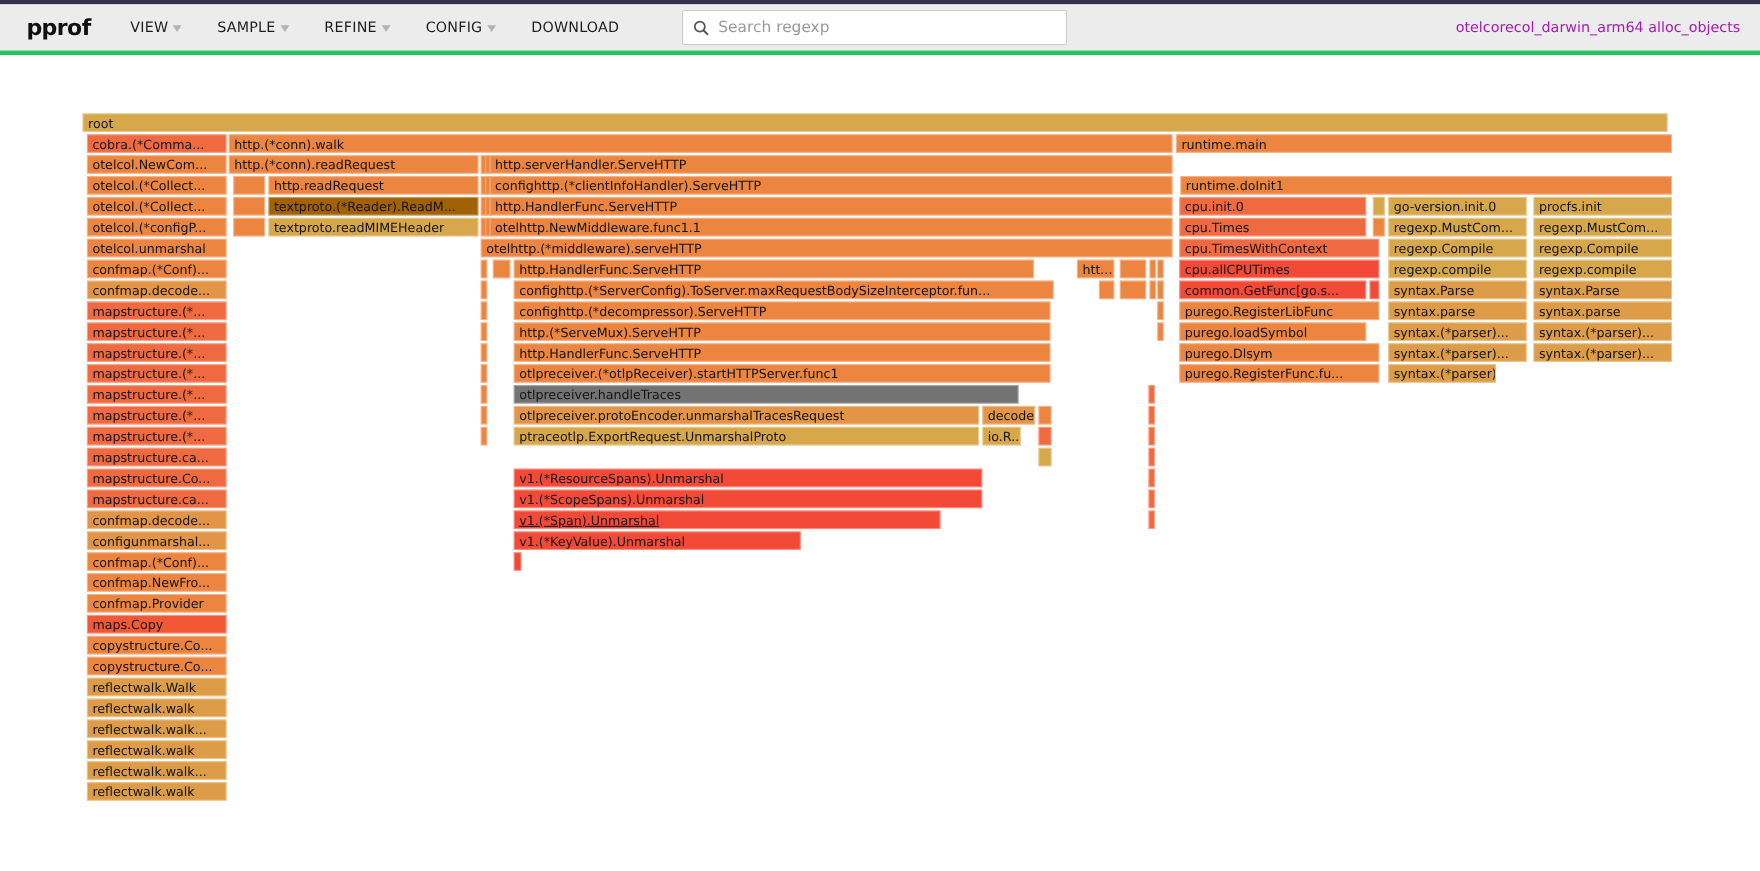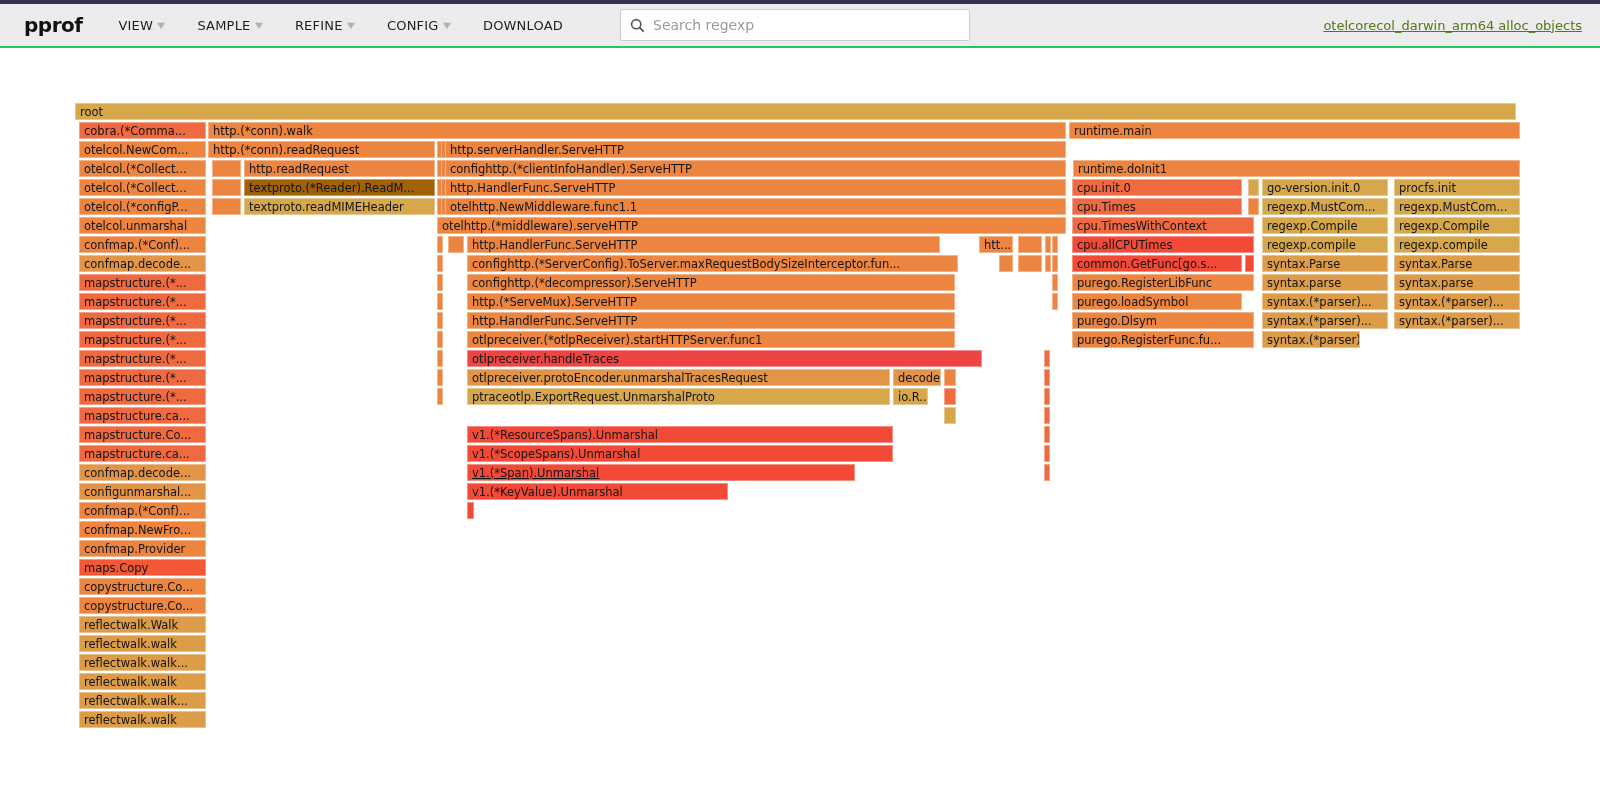--- a/index.html
+++ b/index.html
@@ -1,33 +1,33 @@
 <!DOCTYPE html>
 <html><head>
 <meta charset="utf-8">
 <style>
   html,body{margin:0;padding:0;width:1600px;height:792px;background:#ffffff;overflow:hidden;
     font-family:"DejaVu Sans","Liberation Sans",sans-serif;}
   
   .topbar{height:4px;background:#343051;}
-  .header{height:42px;background:#ececec;border-bottom:2px solid #22c55e;
+  .header{height:42px;background:#ececec;border-bottom:4px solid #22c55e;
     display:flex;align-items:center;}
   .logo{font-size:20px;font-weight:bold;color:#111;margin-left:24px;letter-spacing:-0.5px;}
   .menu{display:flex;align-items:center;margin-left:36px;}
   .menu-item{font-size:13px;color:#1e1e1e;margin-right:33px;cursor:pointer;
     display:flex;align-items:center;letter-spacing:0.2px;}
   .menu-item .arr{font-size:8px;color:#b3b3b3;margin-left:5px;transform:scaleX(1.3);}
   .searchbox{display:flex;align-items:center;background:#ffffff;border:1px solid #cccccc;
     border-radius:2px;height:30px;width:348px;margin-left:24px;}
   .searchbox svg{margin:0 6px 0 9px;flex:0 0 auto;}
   .searchbox input{border:none;outline:none;font-size:14px;color:#333;width:280px;
     font-family:"DejaVu Sans","Liberation Sans",sans-serif;}
   .searchbox input::placeholder{color:#9a9a9a;}
-  .profile-link{margin-left:auto;margin-right:18px;font-size:13px;color:#4d7c0f;
-    text-decoration:underline;cursor:pointer;}
+  .profile-link{margin-left:auto;margin-right:18px;font-size:13px;color:#a21caf;
+    cursor:pointer;}
   
   .flamegraph{position:absolute;left:0;top:0;width:1600px;height:792px;}
   .frame{position:absolute;box-sizing:border-box;border:1px solid rgba(255,255,255,0.38);
     font-size:11.5px;line-height:15px;color:#141414;padding:1px 0 0 4px;
     white-space:nowrap;overflow:hidden;cursor:pointer;}
 </style>
 </head>
 <body>
 
 <div class="topbar"></div>
@@ -137,21 +137,21 @@
     <div class="frame" style="left: 467px; top: 274px; width: 488px; height: 17px; background: rgb(236, 133, 64);">confighttp.(*decompressor).ServeHTTP</div>
     <div class="frame" style="left: 1052px; top: 274px; width: 5px; height: 17px; background: rgb(236, 133, 64);"></div>
     <div class="frame" style="left: 437px; top: 293px; width: 3px; height: 17px; background: rgb(236, 133, 64);"></div>
     <div class="frame" style="left: 467px; top: 293px; width: 488px; height: 17px; background: rgb(236, 133, 64);">http.(*ServeMux).ServeHTTP</div>
     <div class="frame" style="left: 1052px; top: 293px; width: 5px; height: 17px; background: rgb(236, 133, 64);"></div>
     <div class="frame" style="left: 437px; top: 312px; width: 3px; height: 17px; background: rgb(236, 133, 64);"></div>
     <div class="frame" style="left: 467px; top: 312px; width: 488px; height: 17px; background: rgb(236, 133, 64);">http.HandlerFunc.ServeHTTP</div>
     <div class="frame" style="left: 437px; top: 331px; width: 3px; height: 17px; background: rgb(236, 133, 64);"></div>
     <div class="frame" style="left: 467px; top: 331px; width: 488px; height: 17px; background: rgb(236, 133, 64);">otlpreceiver.(*otlpReceiver).startHTTPServer.func1</div>
     <div class="frame" style="left: 437px; top: 350px; width: 3px; height: 17px; background: rgb(236, 133, 64);"></div>
-    <div class="frame" style="left: 467px; top: 350px; width: 515px; height: 17px; background: #ef4444;">otlpreceiver.handleTraces</div>
+    <div class="frame" style="left: 467px; top: 350px; width: 459px; height: 17px; background: #737373;">otlpreceiver.handleTraces</div>
     <div class="frame" style="left: 1044px; top: 350px; width: 3px; height: 17px; background: rgb(239, 106, 64);"></div>
     <div class="frame" style="left: 437px; top: 369px; width: 3px; height: 17px; background: rgb(236, 133, 64);"></div>
     <div class="frame" style="left: 467px; top: 369px; width: 423px; height: 17px; background: rgb(226, 148, 71);">otlpreceiver.protoEncoder.unmarshalTracesRequest</div>
     <div class="frame" style="left: 893px; top: 369px; width: 48px; height: 17px; background: rgb(226, 148, 71);">decode...</div>
     <div class="frame" style="left: 944px; top: 369px; width: 12px; height: 17px; background: rgb(236, 133, 64);"></div>
     <div class="frame" style="left: 1044px; top: 369px; width: 3px; height: 17px; background: rgb(239, 106, 64);"></div>
     <div class="frame" style="left: 437px; top: 388px; width: 3px; height: 17px; background: rgb(236, 133, 64);"></div>
     <div class="frame" style="left: 467px; top: 388px; width: 423px; height: 17px; background: rgb(214, 167, 75);">ptraceotlp.ExportRequest.UnmarshalProto</div>
     <div class="frame" style="left: 893px; top: 388px; width: 35px; height: 17px; background: rgb(214, 167, 75);">io.R...</div>
     <div class="frame" style="left: 944px; top: 388px; width: 12px; height: 17px; background: rgb(239, 106, 64);"></div>

